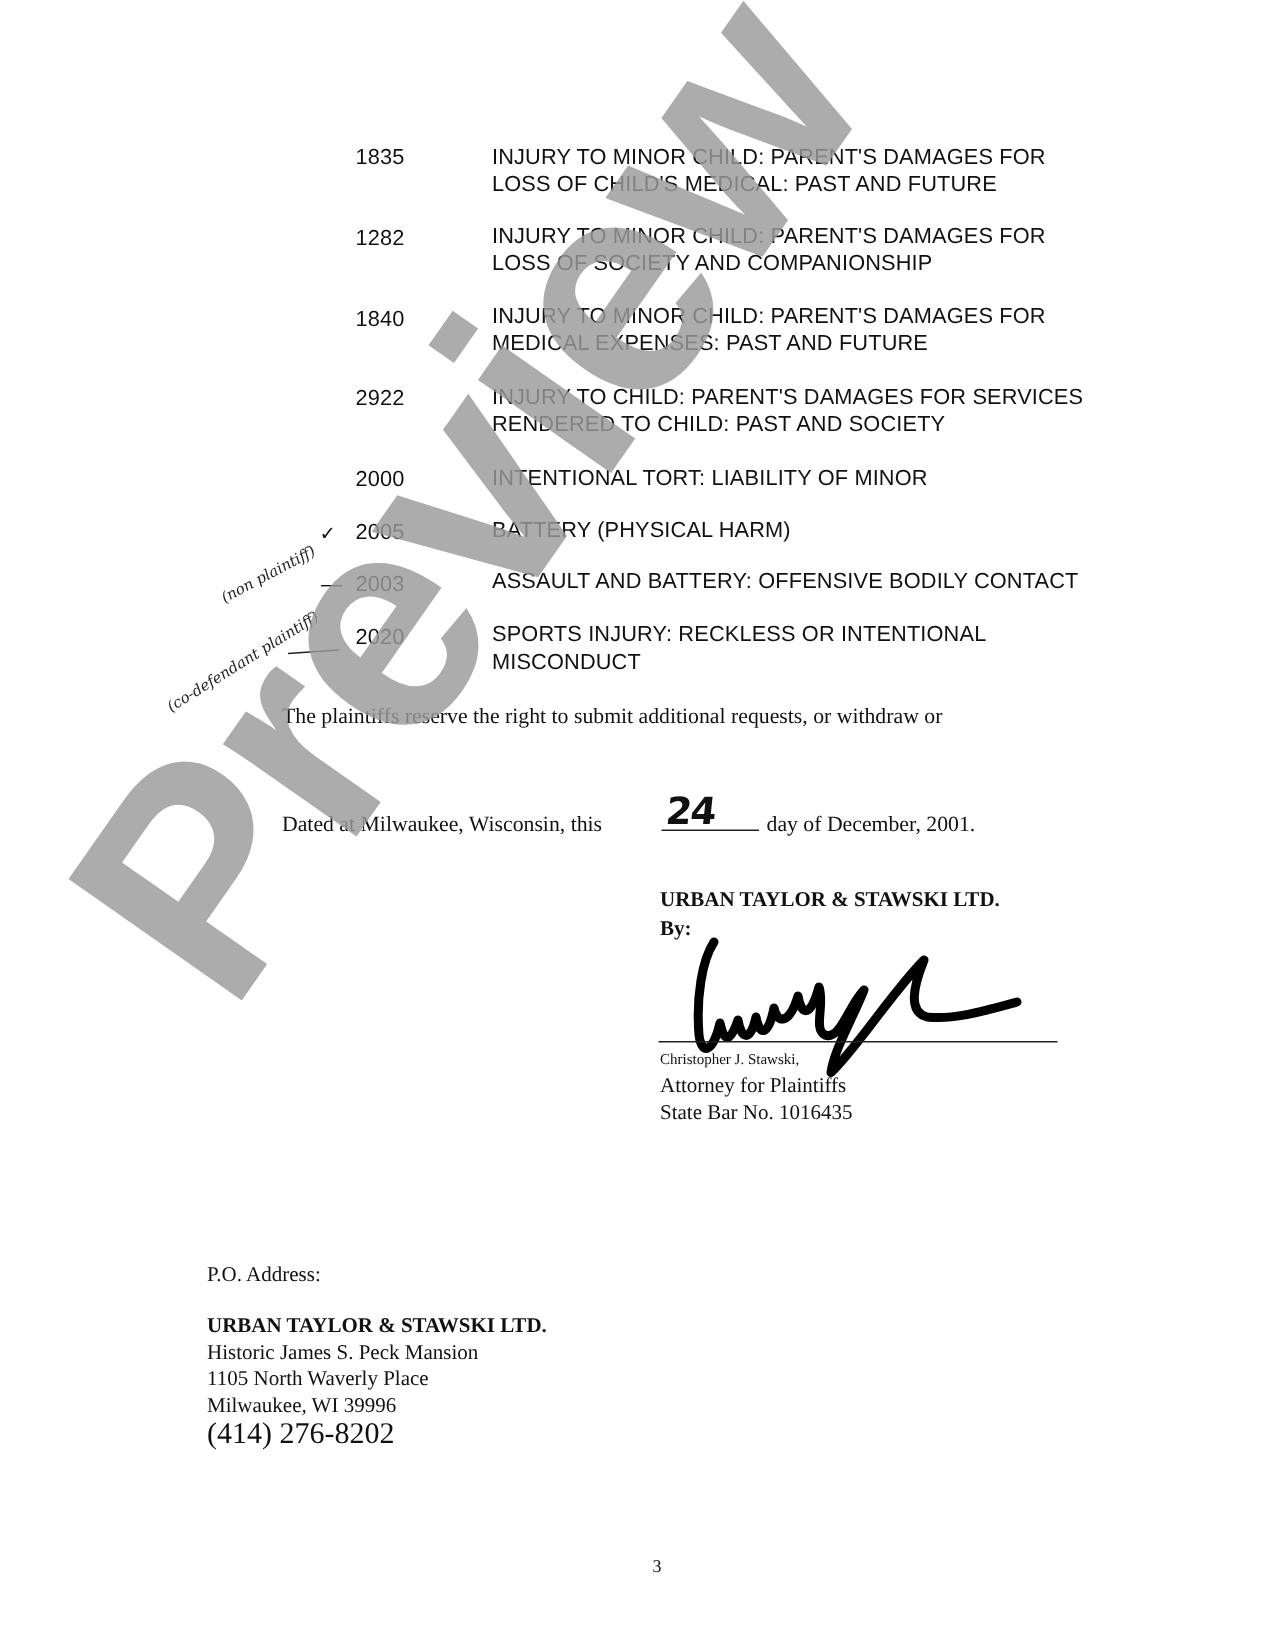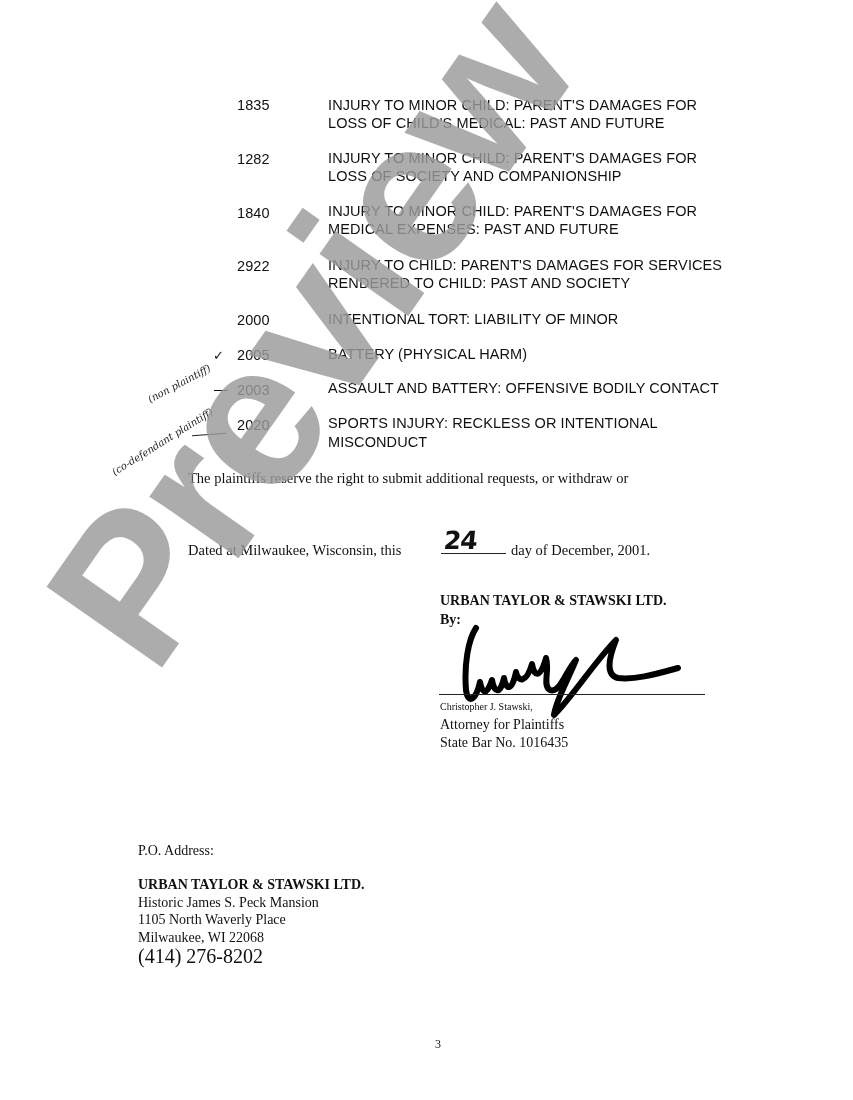--- a/index.html
+++ b/index.html
@@ -101,20 +101,20 @@
     <div class="para abs" style="left:424px;top:698px;font-size:10px">Christopher J. Stawski,</div>
     <div class="para abs" style="left:424px;top:716px;font-size:14px">Attorney for Plaintiffs</div>
     <div class="para abs" style="left:424px;top:734px;font-size:14px">State Bar No. 1016435</div>
   </div>
 
   <div>
     <div class="para abs" style="left:122px;top:842px;font-size:14px">P.O. Address:</div>
     <div class="para abs bold" style="left:122px;top:876px;font-size:14px">URBAN TAYLOR &amp; STAWSKI LTD.</div>
     <div class="para abs" style="left:122px;top:894px;font-size:14px">Historic James S. Peck Mansion</div>
     <div class="para abs" style="left:122px;top:911px;font-size:14px">1105 North Waverly Place</div>
-    <div class="para abs" style="left:122px;top:929px;font-size:14px">Milwaukee, WI  22068</div>
+    <div class="para abs" style="left:122px;top:929px;font-size:14px">Milwaukee, WI  39996</div>
     <div class="para abs" style="left:122px;top:947px;font-size:20px">(414) 276-8202</div>
   </div>
 
   <div class="pagenum">3</div>
 
   <div class="watermark">Preview</div>
 </div>
 
 </body></html>

